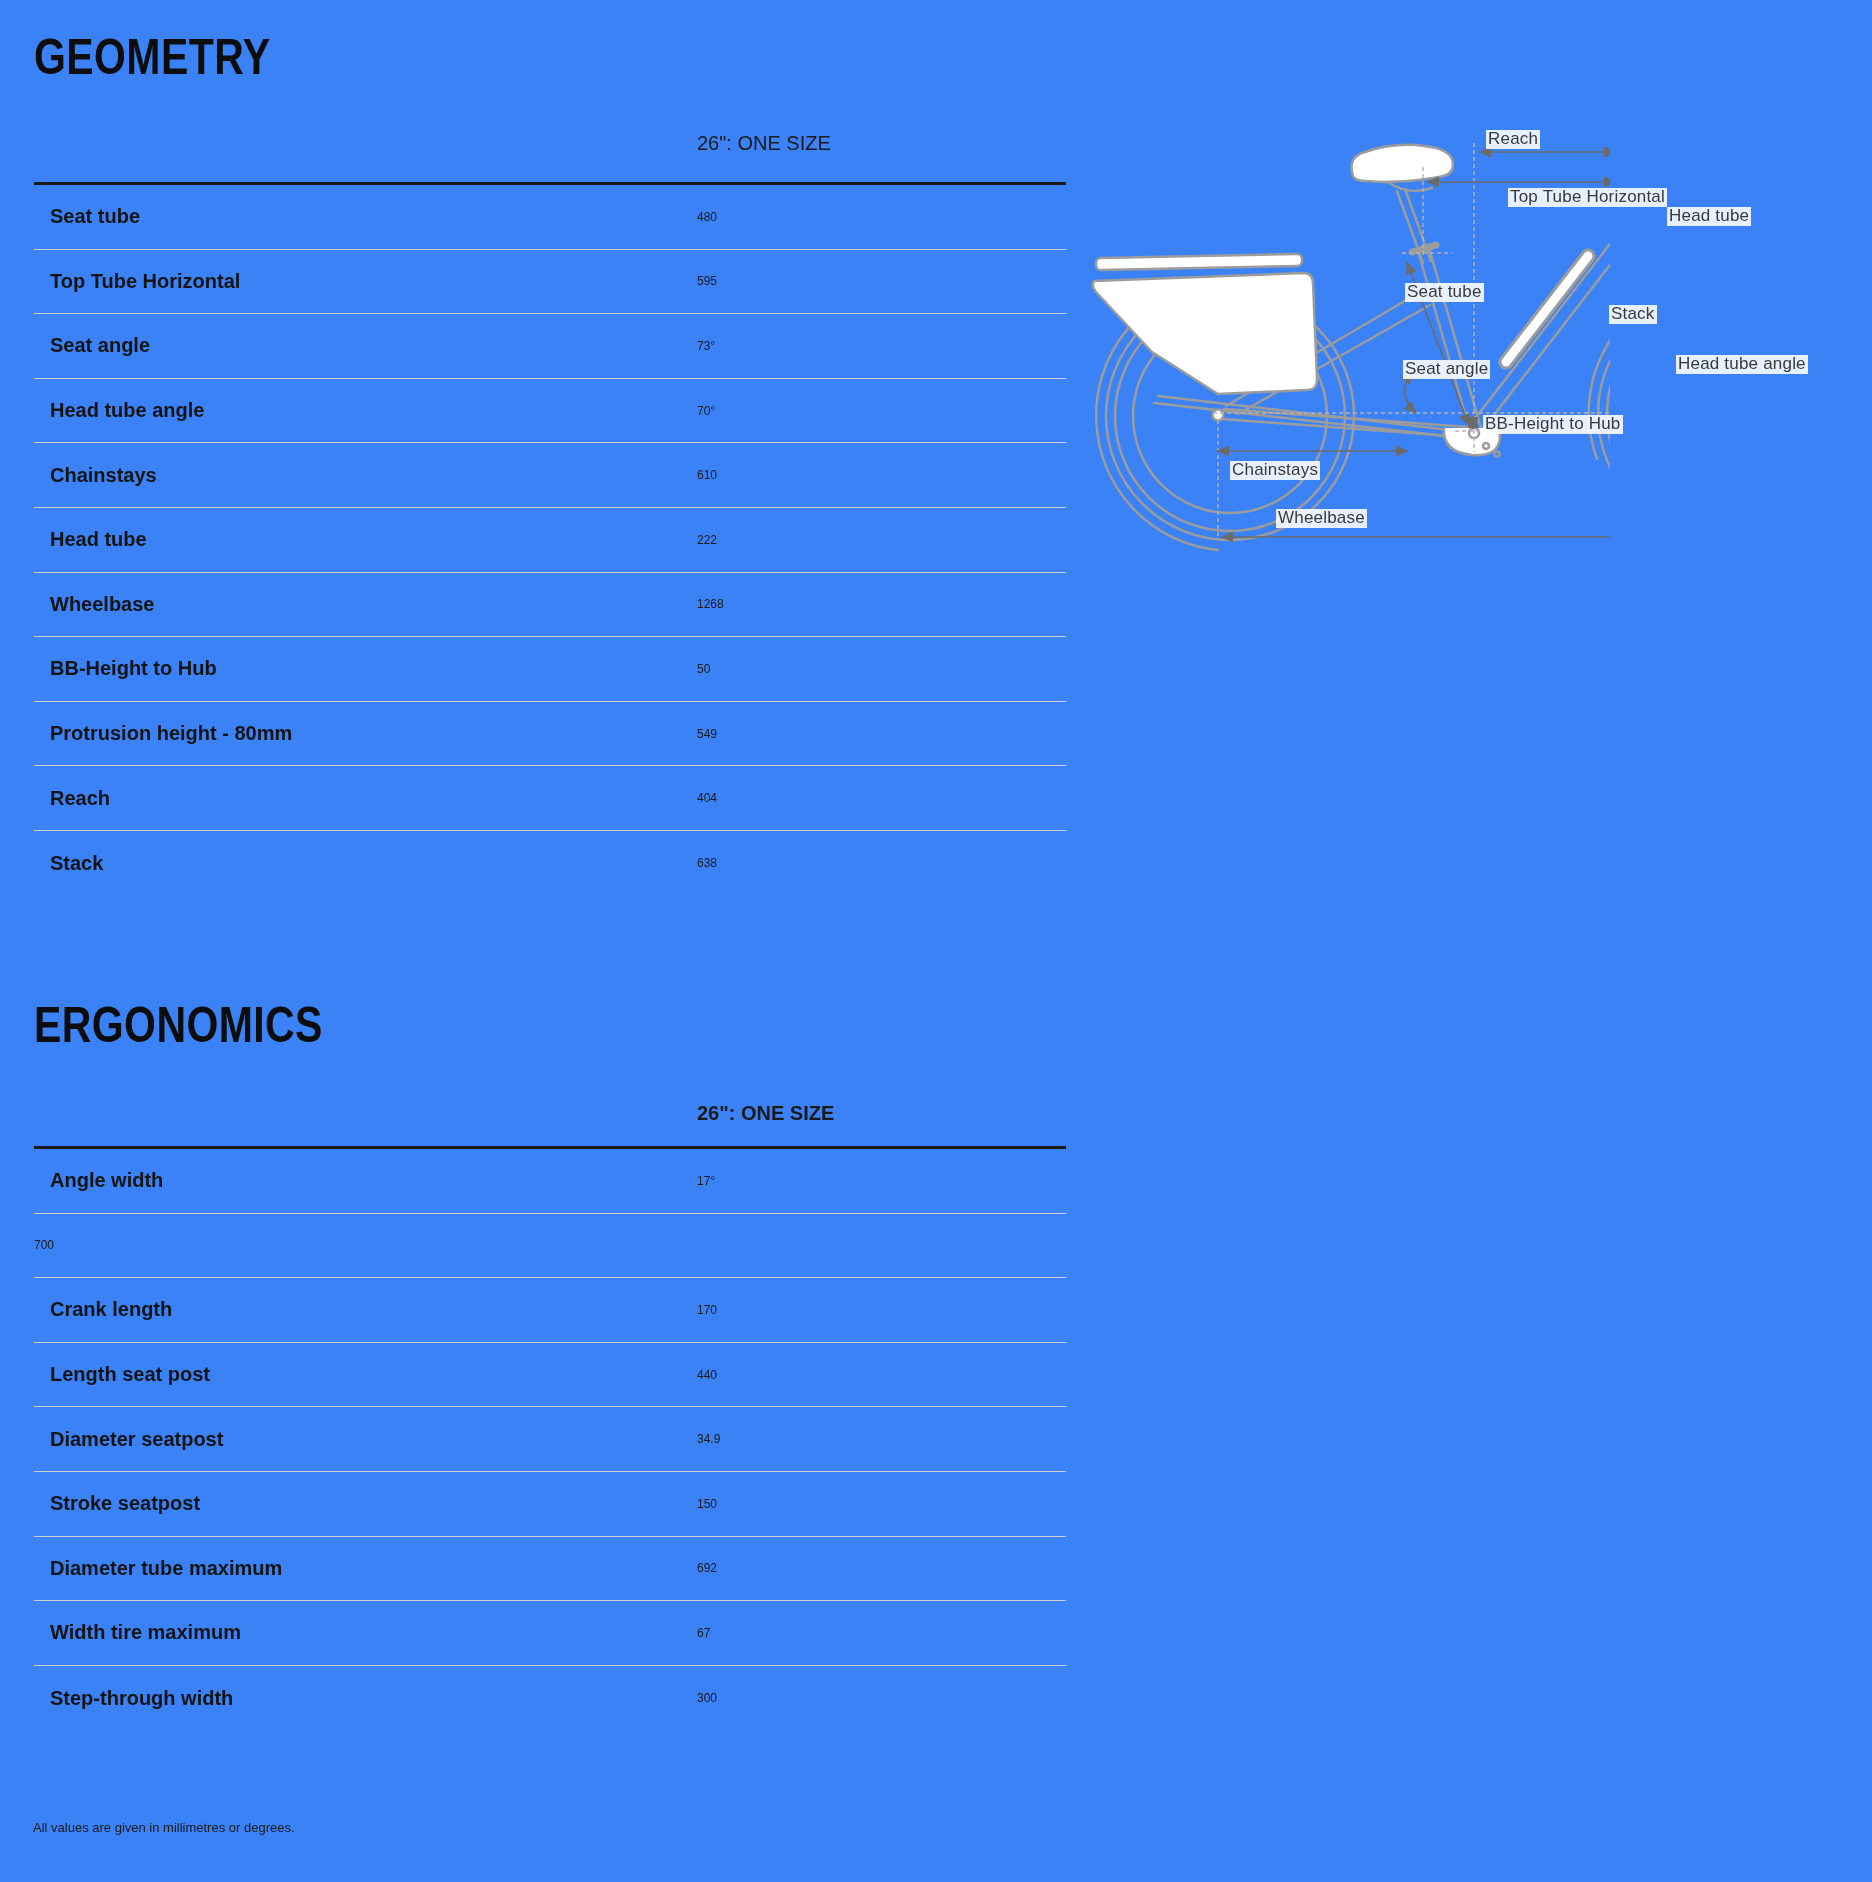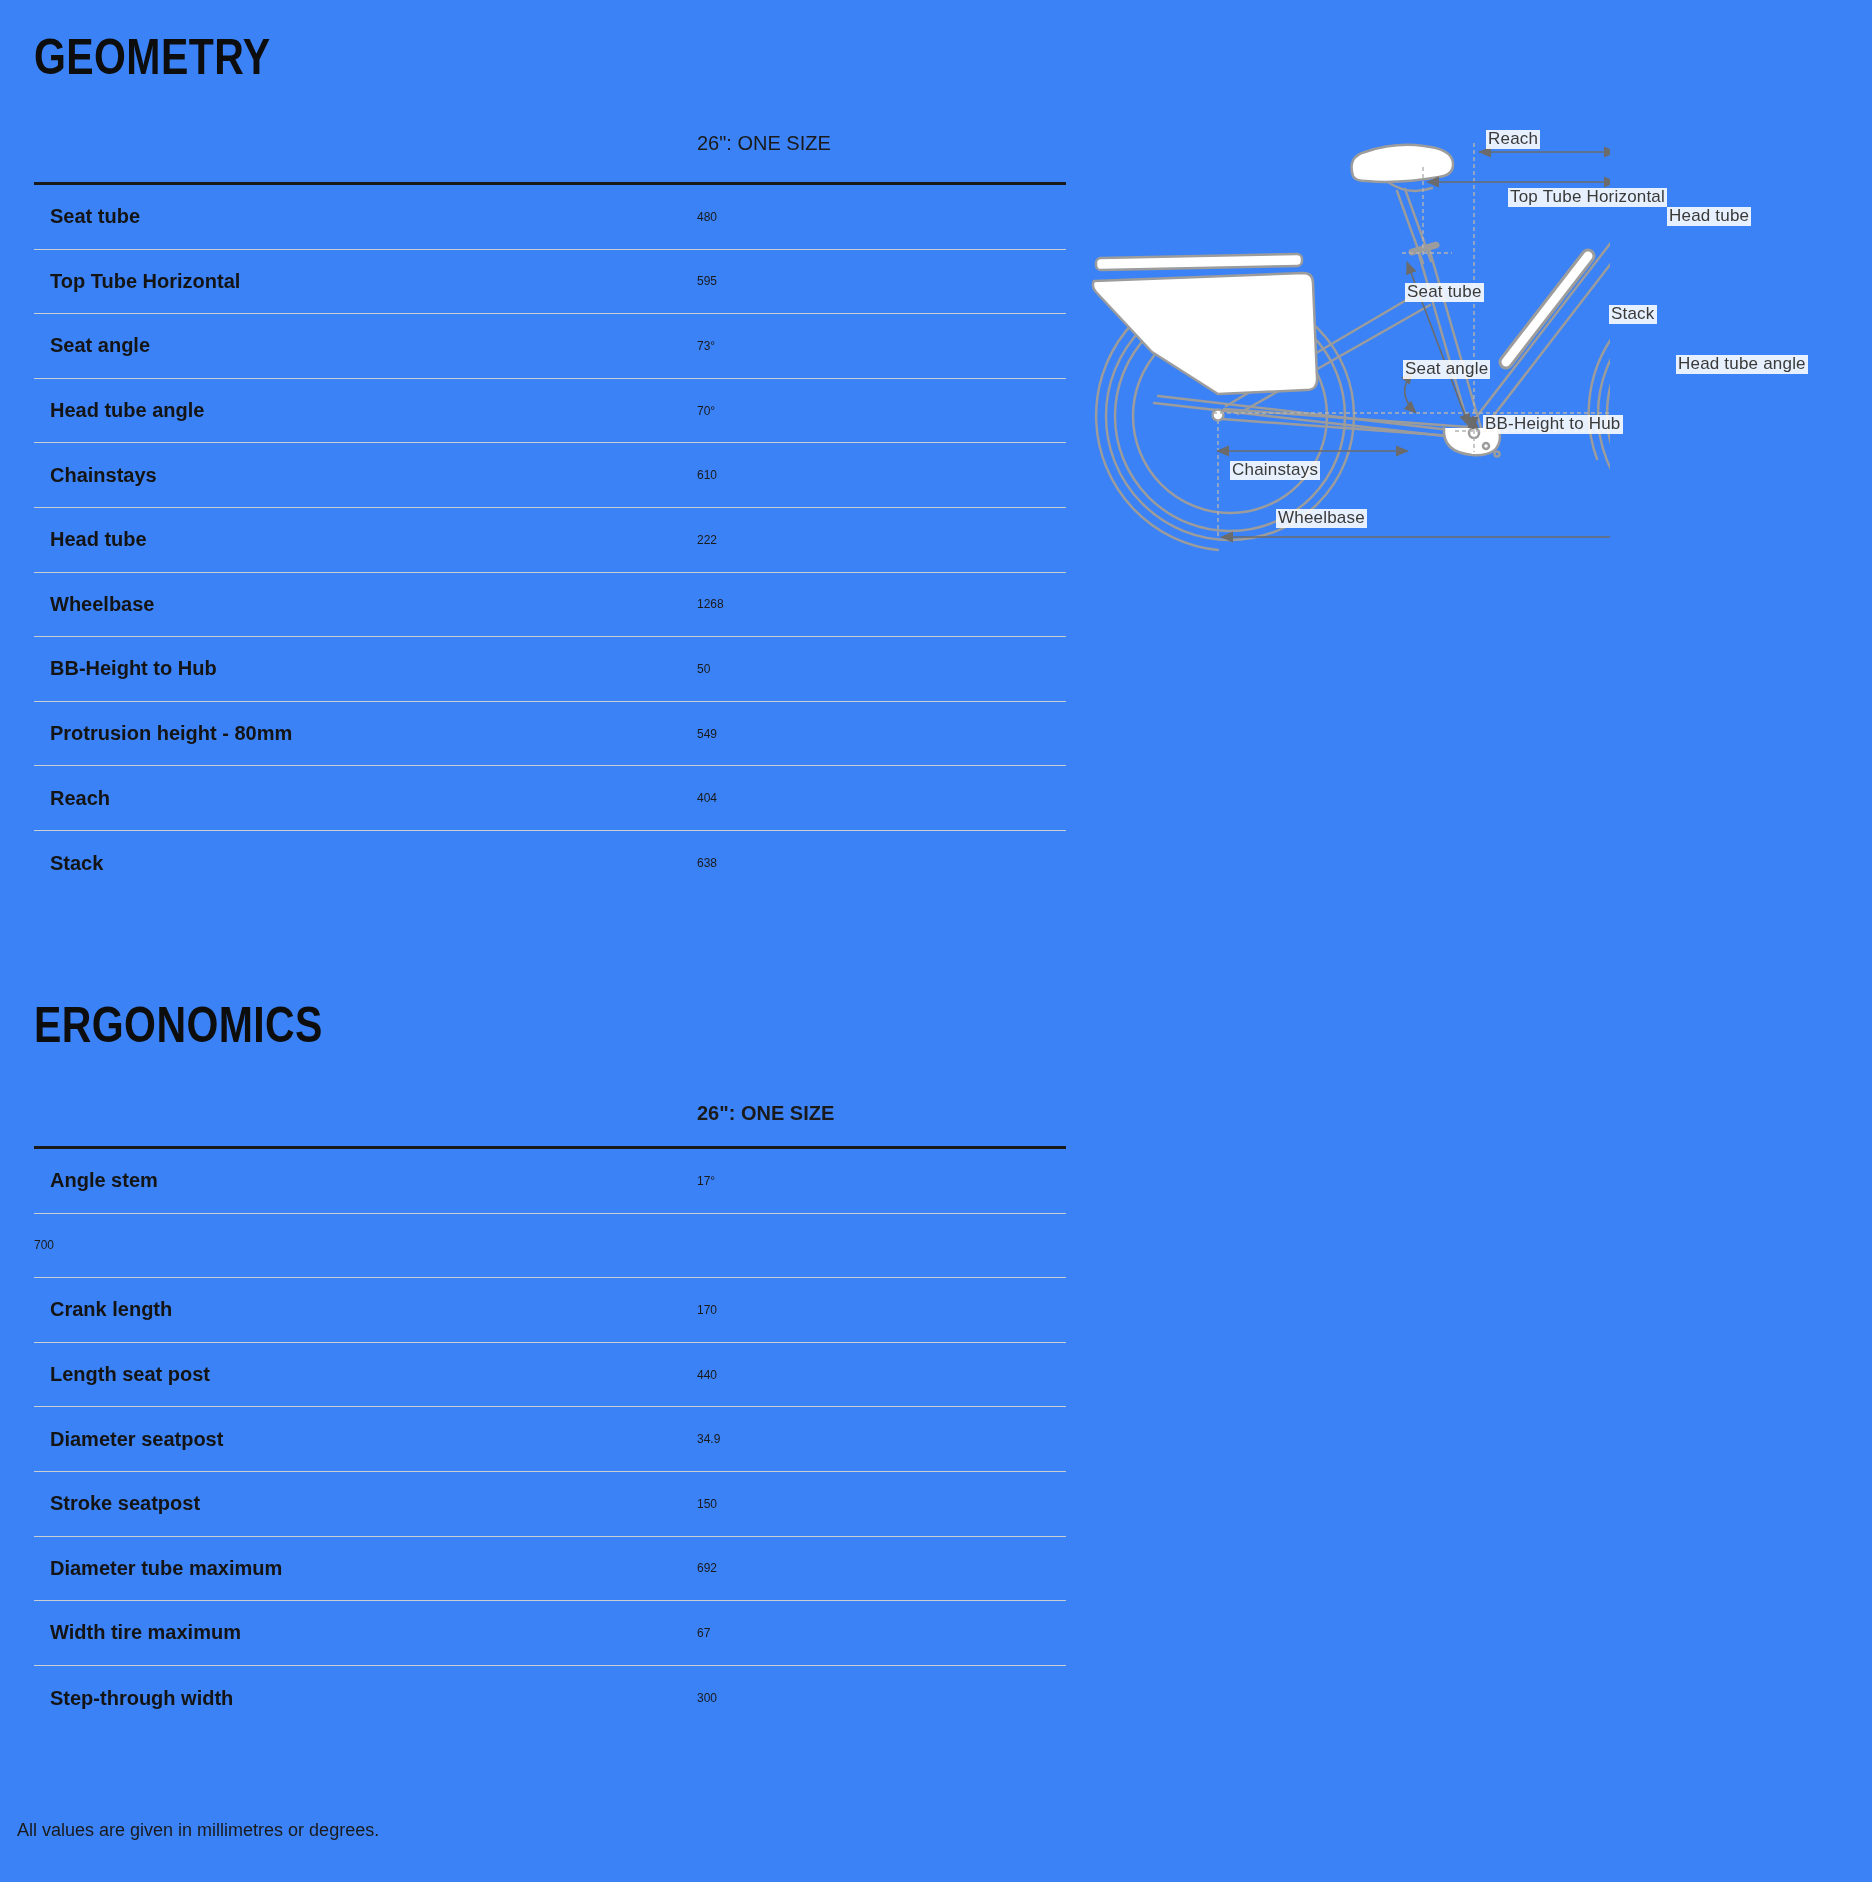--- a/index.html
+++ b/index.html
@@ -24,21 +24,21 @@
   .spec-row {
     position:relative; height:64.6px; display:flex; align-items:center;
     border-bottom:1px solid #c9ced3;
   }
   .spec-row:last-child { border-bottom:none; }
   .spec-row .lbl {
     width:663px; padding-left:16px; font-weight:bold; font-size:20px; color:#141414;
   }
   .spec-row .val { font-size:12px; color:#1a1a1a; }
   .footnote {
-    position:absolute; left:17px; top:1820px; font-size:18px; color:#1a1a1a;
+    position:absolute; left:33px; top:1820px; font-size:13px; color:#1a1a1a;
   }
   .diagram { position:absolute; left:930px; top:80px; width:680px; height:480px; }
   .diagram svg { position:absolute; left:0; top:0; }
   .dlabel {
     position:absolute; font-size:17px; color:#3a3a39; letter-spacing:0.2px;
     background:rgba(255,255,255,0.88); padding:0 2px; white-space:nowrap; line-height:1.1;
   }
 </style>
 </head>
 <body>
@@ -102,21 +102,21 @@
     <span class="lbl">Stack</span>
     <span class="val">638</span>
   </div>
 </div>
 
   <h2 class="sec-title" style="top:996px;">ERGONOMICS</h2>
   <div class="col-header bold" style="top:1102px;">26": ONE SIZE</div>
   <div class="spec-table" style="top:1146px;" id="ergo-table">
 
   <div class="spec-row">
-    <span class="lbl">Angle stem</span>
+    <span class="lbl">Angle width</span>
     <span class="val">17°</span>
   </div>
 
   <div class="spec-row">
     <span class="val">700</span>
   </div>
 
   <div class="spec-row">
     <span class="lbl">Crank length</span>
     <span class="val">170</span>

